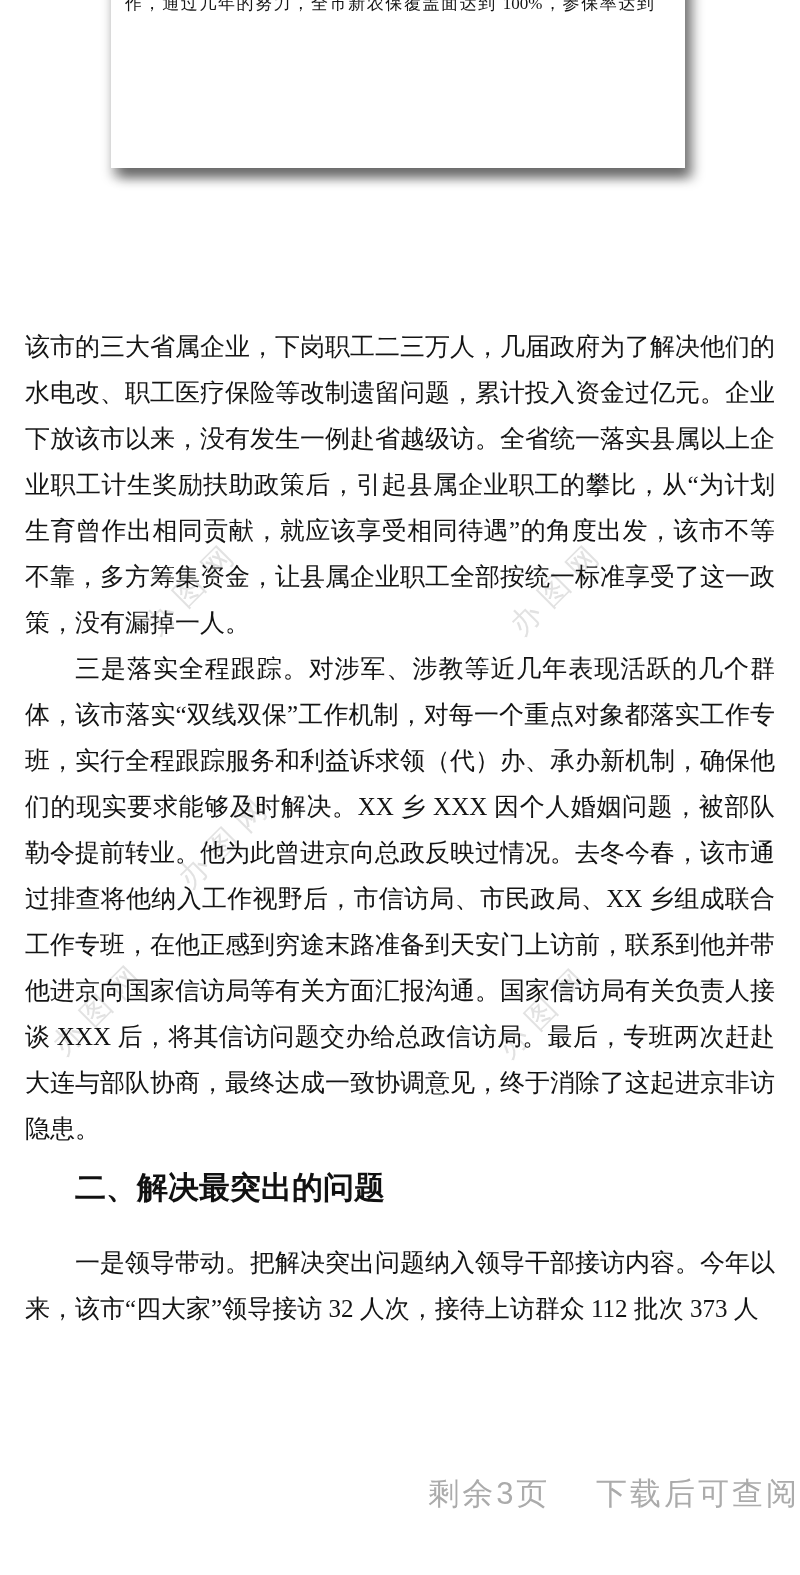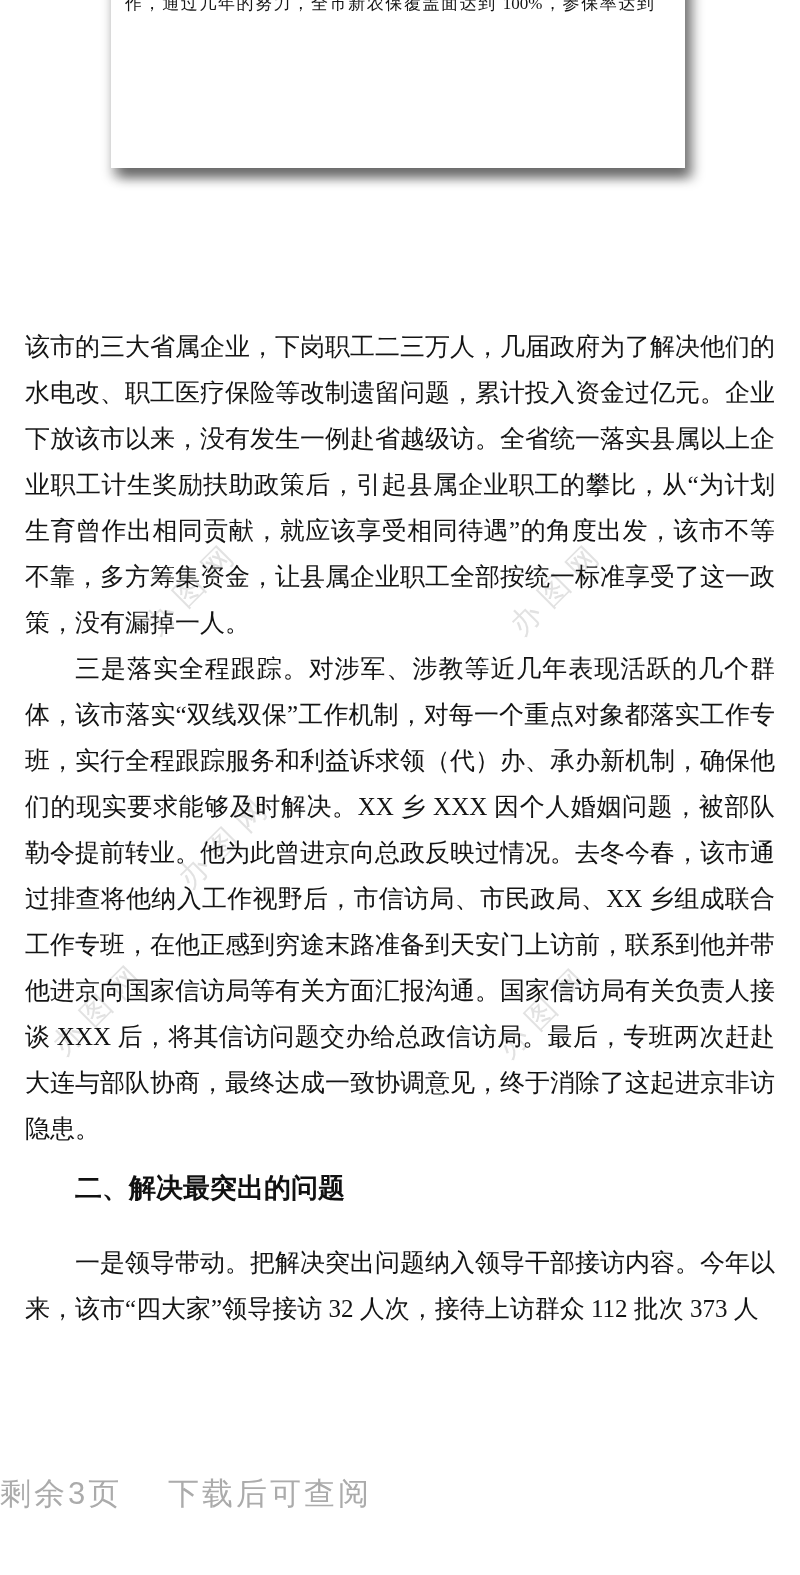--- a/index.html
+++ b/index.html
@@ -76,35 +76,35 @@
   }
   .doc-body p {
     margin: 0;
     text-align: justify;
   }
   .doc-body p.indent {
     text-indent: 2em;
   }
   .doc-body h2.section-heading {
     font-family: "Liberation Sans", "DejaVu Sans", sans-serif;
-    font-size: 27px;
+    font-size: 31px;
     line-height: 46px;
     font-weight: bold;
     color: #111111;
     margin: 13px 0 29px 0;
     text-indent: 50px;
   }
 
   
   .preview-footer {
     position: absolute;
     left: 0;
     top: 1472px;
     width: 800px;
-    text-align: left;
+    text-align: right;
     font-family: "Liberation Sans", "DejaVu Sans", sans-serif;
     font-size: 31px;
     line-height: 44px;
     color: #ababab;
     letter-spacing: 3px;
     z-index: 2;
   }
   .preview-footer .hint-gap {
     margin-left: 34px;
   }

